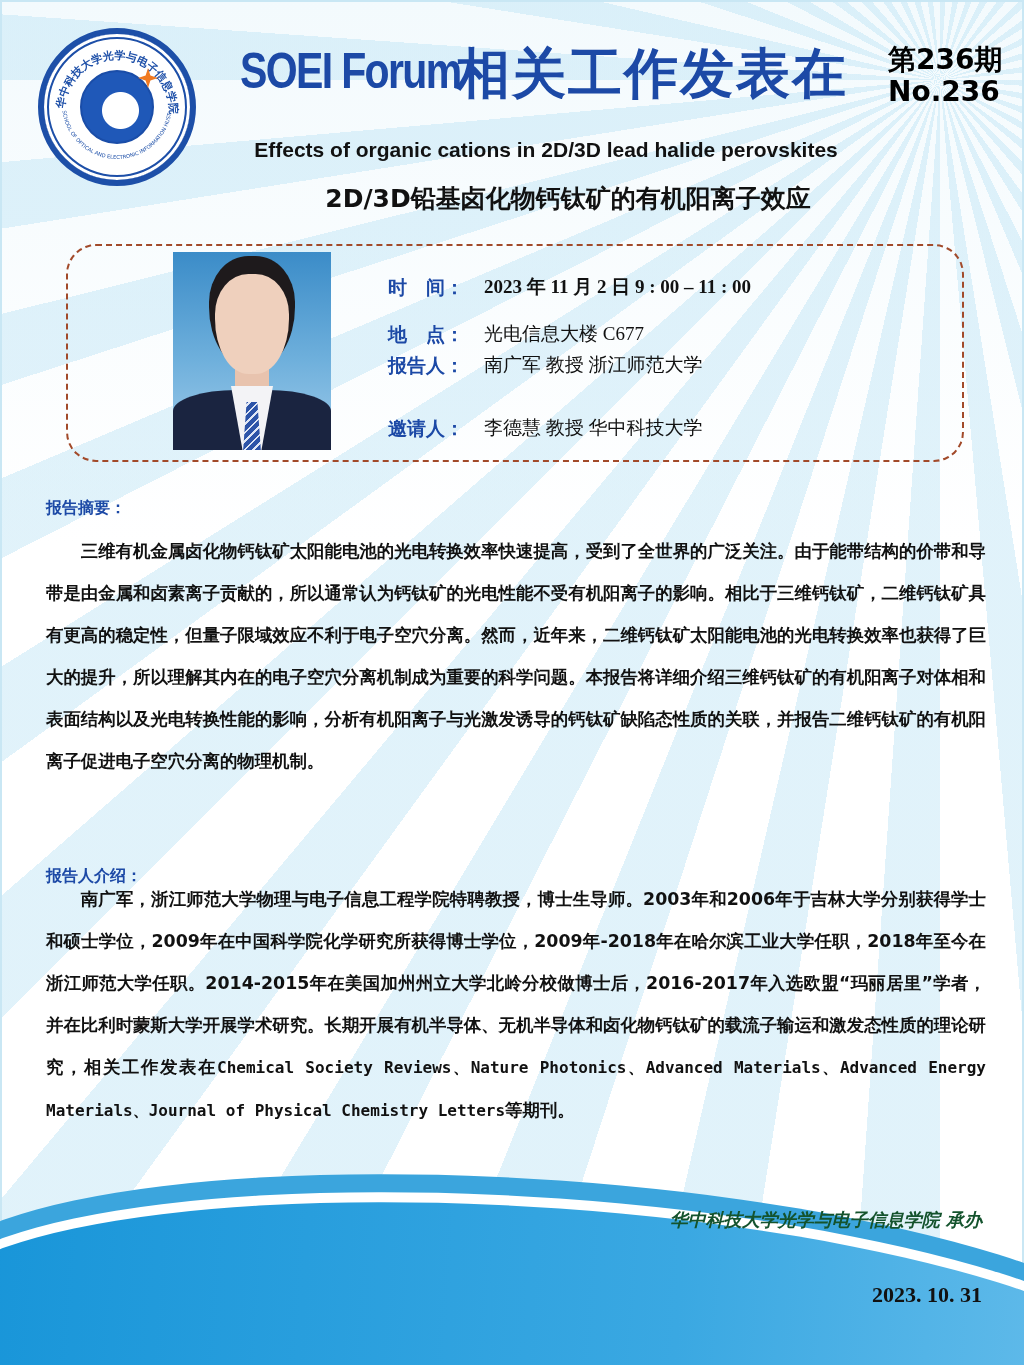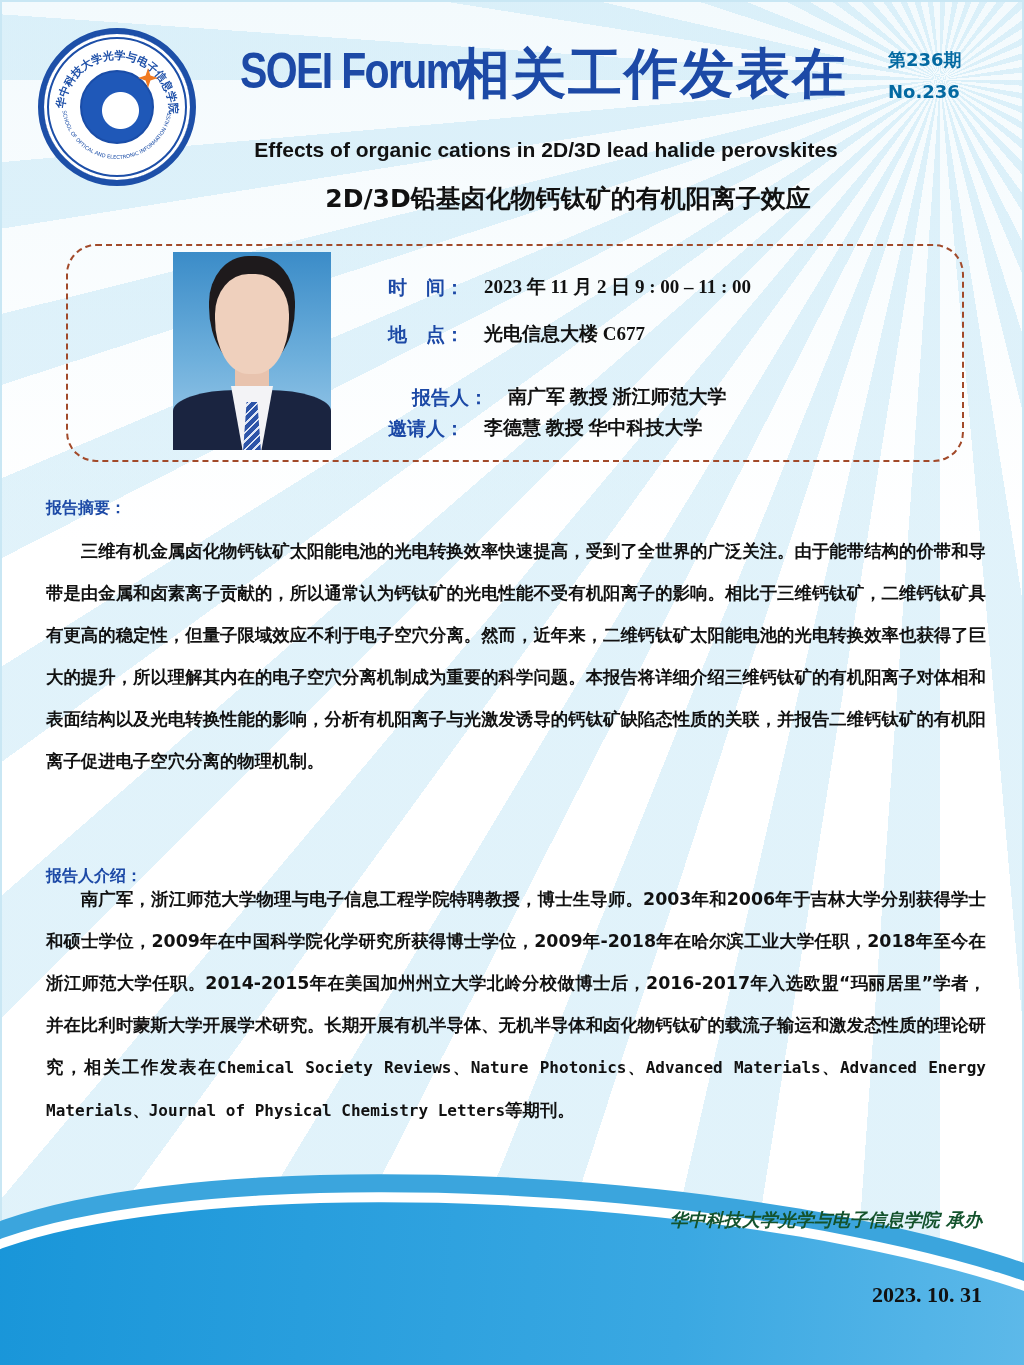--- a/index.html
+++ b/index.html
@@ -66,22 +66,22 @@
     position: absolute; left: 240px; top: 42px;
     font-family: "Liberation Sans", sans-serif; font-weight: bold;
     font-size: 50px; color: #1c49a6; letter-spacing: -2px;
     transform: scaleX(0.82); transform-origin: left center;
   }
   .title-cn {
     position: absolute; left: 456px; top: 38px;
     font-size: 54px; color: #1c49a6; font-weight: bold; letter-spacing: 2px;
   }
   .issue {
-    position: absolute; left: 888px; top: 44px; color: #0369a1;
-    font-size: 18px; line-height: 32px; font-weight: bold;
+    position: absolute; left: 888px; top: 44px; color: #000000;
+    font-size: 28px; line-height: 32px; font-weight: bold;
   }
   .subtitle-en {
     position: absolute; left: 0; right: 12px; top: 138px; text-align: center;
     font-family: "Liberation Sans", sans-serif; font-weight: bold;
     font-size: 21px; color: #111; padding-left: 80px;
   }
   .subtitle-cn {
     position: absolute; left: 0; right: 0; top: 182px; text-align: center;
     font-weight: bold; font-size: 25px; color: #111; padding-left: 112px;
   }
@@ -117,21 +117,21 @@
   .photo .tie {
     position: absolute; left: 70px; top: 150px; width: 18px; height: 50px;
     background: repeating-linear-gradient(135deg, #2d54a8 0 4px, #dfe6f5 4px 6px);
     clip-path: polygon(20% 0, 80% 0, 100% 100%, 0 100%);
   }
   .info-row {
     position: absolute; left: 388px; font-size: 19px; line-height: 26px;
     display: flex; align-items: center;
   }
   .info-label { color: #1c49a6; font-weight: bold; width: 96px; }
-  .info-value { color: #111; font-family: "Liberation Serif", "DejaVu Serif", serif; font-size: 19px; font-weight: bold; }
+  .info-value { color: #111; font-family: "Liberation Serif", "DejaVu Serif", serif; font-size: 19px; }
   .info-value.bold { font-weight: bold; }
 
   
   .section-heading {
     position: absolute; left: 46px; font-size: 16px; font-weight: bold; color: #1c49a6;
   }
   .para {
     position: absolute; left: 46px; width: 940px;
     font-size: 17.4px; line-height: 42px; color: #111;
     text-indent: 2em; text-align: justify; font-weight: bold;
@@ -196,21 +196,21 @@
   </div>
 
   <div class="info-row" style="top:274px;">
     <span class="info-label">时　间：</span>
     <span class="info-value bold">2023 年 11 月 2 日 9 : 00 – 11 : 00</span>
   </div>
   <div class="info-row" style="top:321px;">
     <span class="info-label">地　点：</span>
     <span class="info-value">光电信息大楼 C677</span>
   </div>
-  <div class="info-row" style="top:384px;margin-left:24px;">
+  <div class="info-row" style="top:352px;">
     <span class="info-label">报告人：</span>
     <span class="info-value">南广军  教授  浙江师范大学</span>
   </div>
   <div class="info-row" style="top:415px;">
     <span class="info-label">邀请人：</span>
     <span class="info-value">李德慧  教授  华中科技大学</span>
   </div>
 
   <div class="section-heading" style="top:498px;">报告摘要：</div>
   <p class="para" style="top:530px;">三维有机金属卤化物钙钛矿太阳能电池的光电转换效率快速提高，受到了全世界的广泛关注。由于能带结构的价带和导带是由金属和卤素离子贡献的，所以通常认为钙钛矿的光电性能不受有机阳离子的影响。相比于三维钙钛矿，二维钙钛矿具有更高的稳定性，但量子限域效应不利于电子空穴分离。然而，近年来，二维钙钛矿太阳能电池的光电转换效率也获得了巨大的提升，所以理解其内在的电子空穴分离机制成为重要的科学问题。本报告将详细介绍三维钙钛矿的有机阳离子对体相和表面结构以及光电转换性能的影响，分析有机阳离子与光激发诱导的钙钛矿缺陷态性质的关联，并报告二维钙钛矿的有机阳离子促进电子空穴分离的物理机制。</p>

